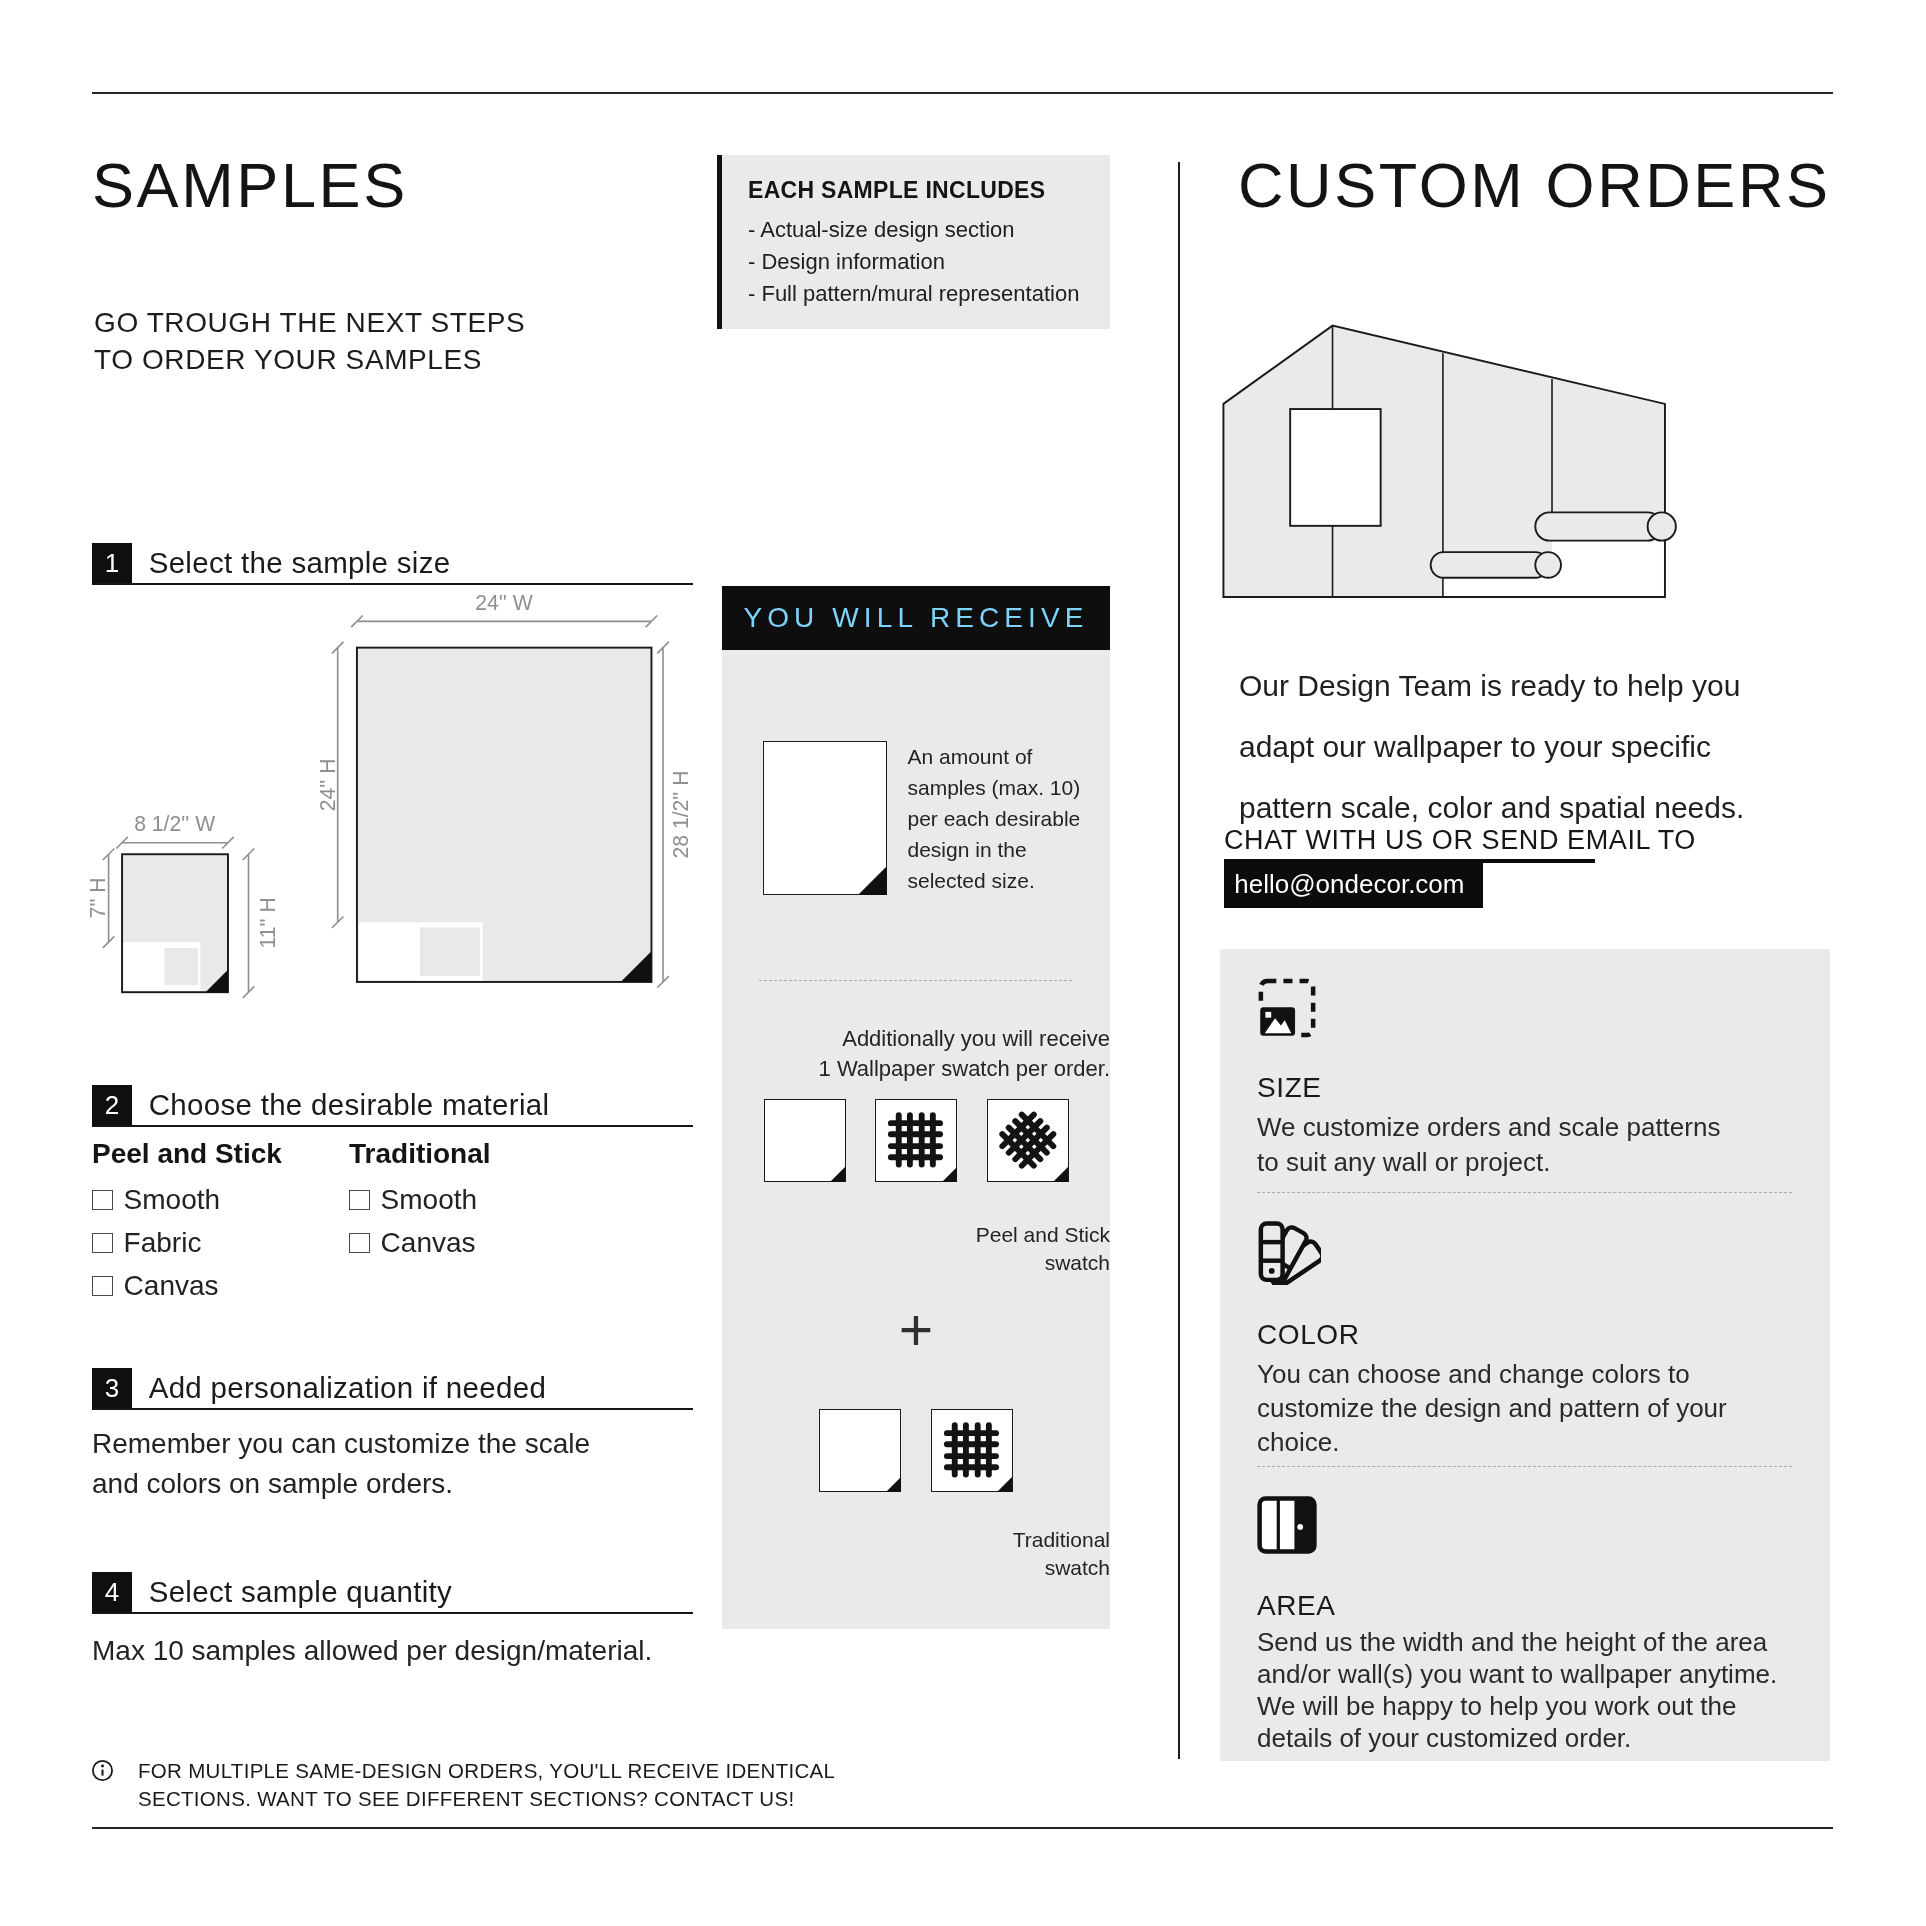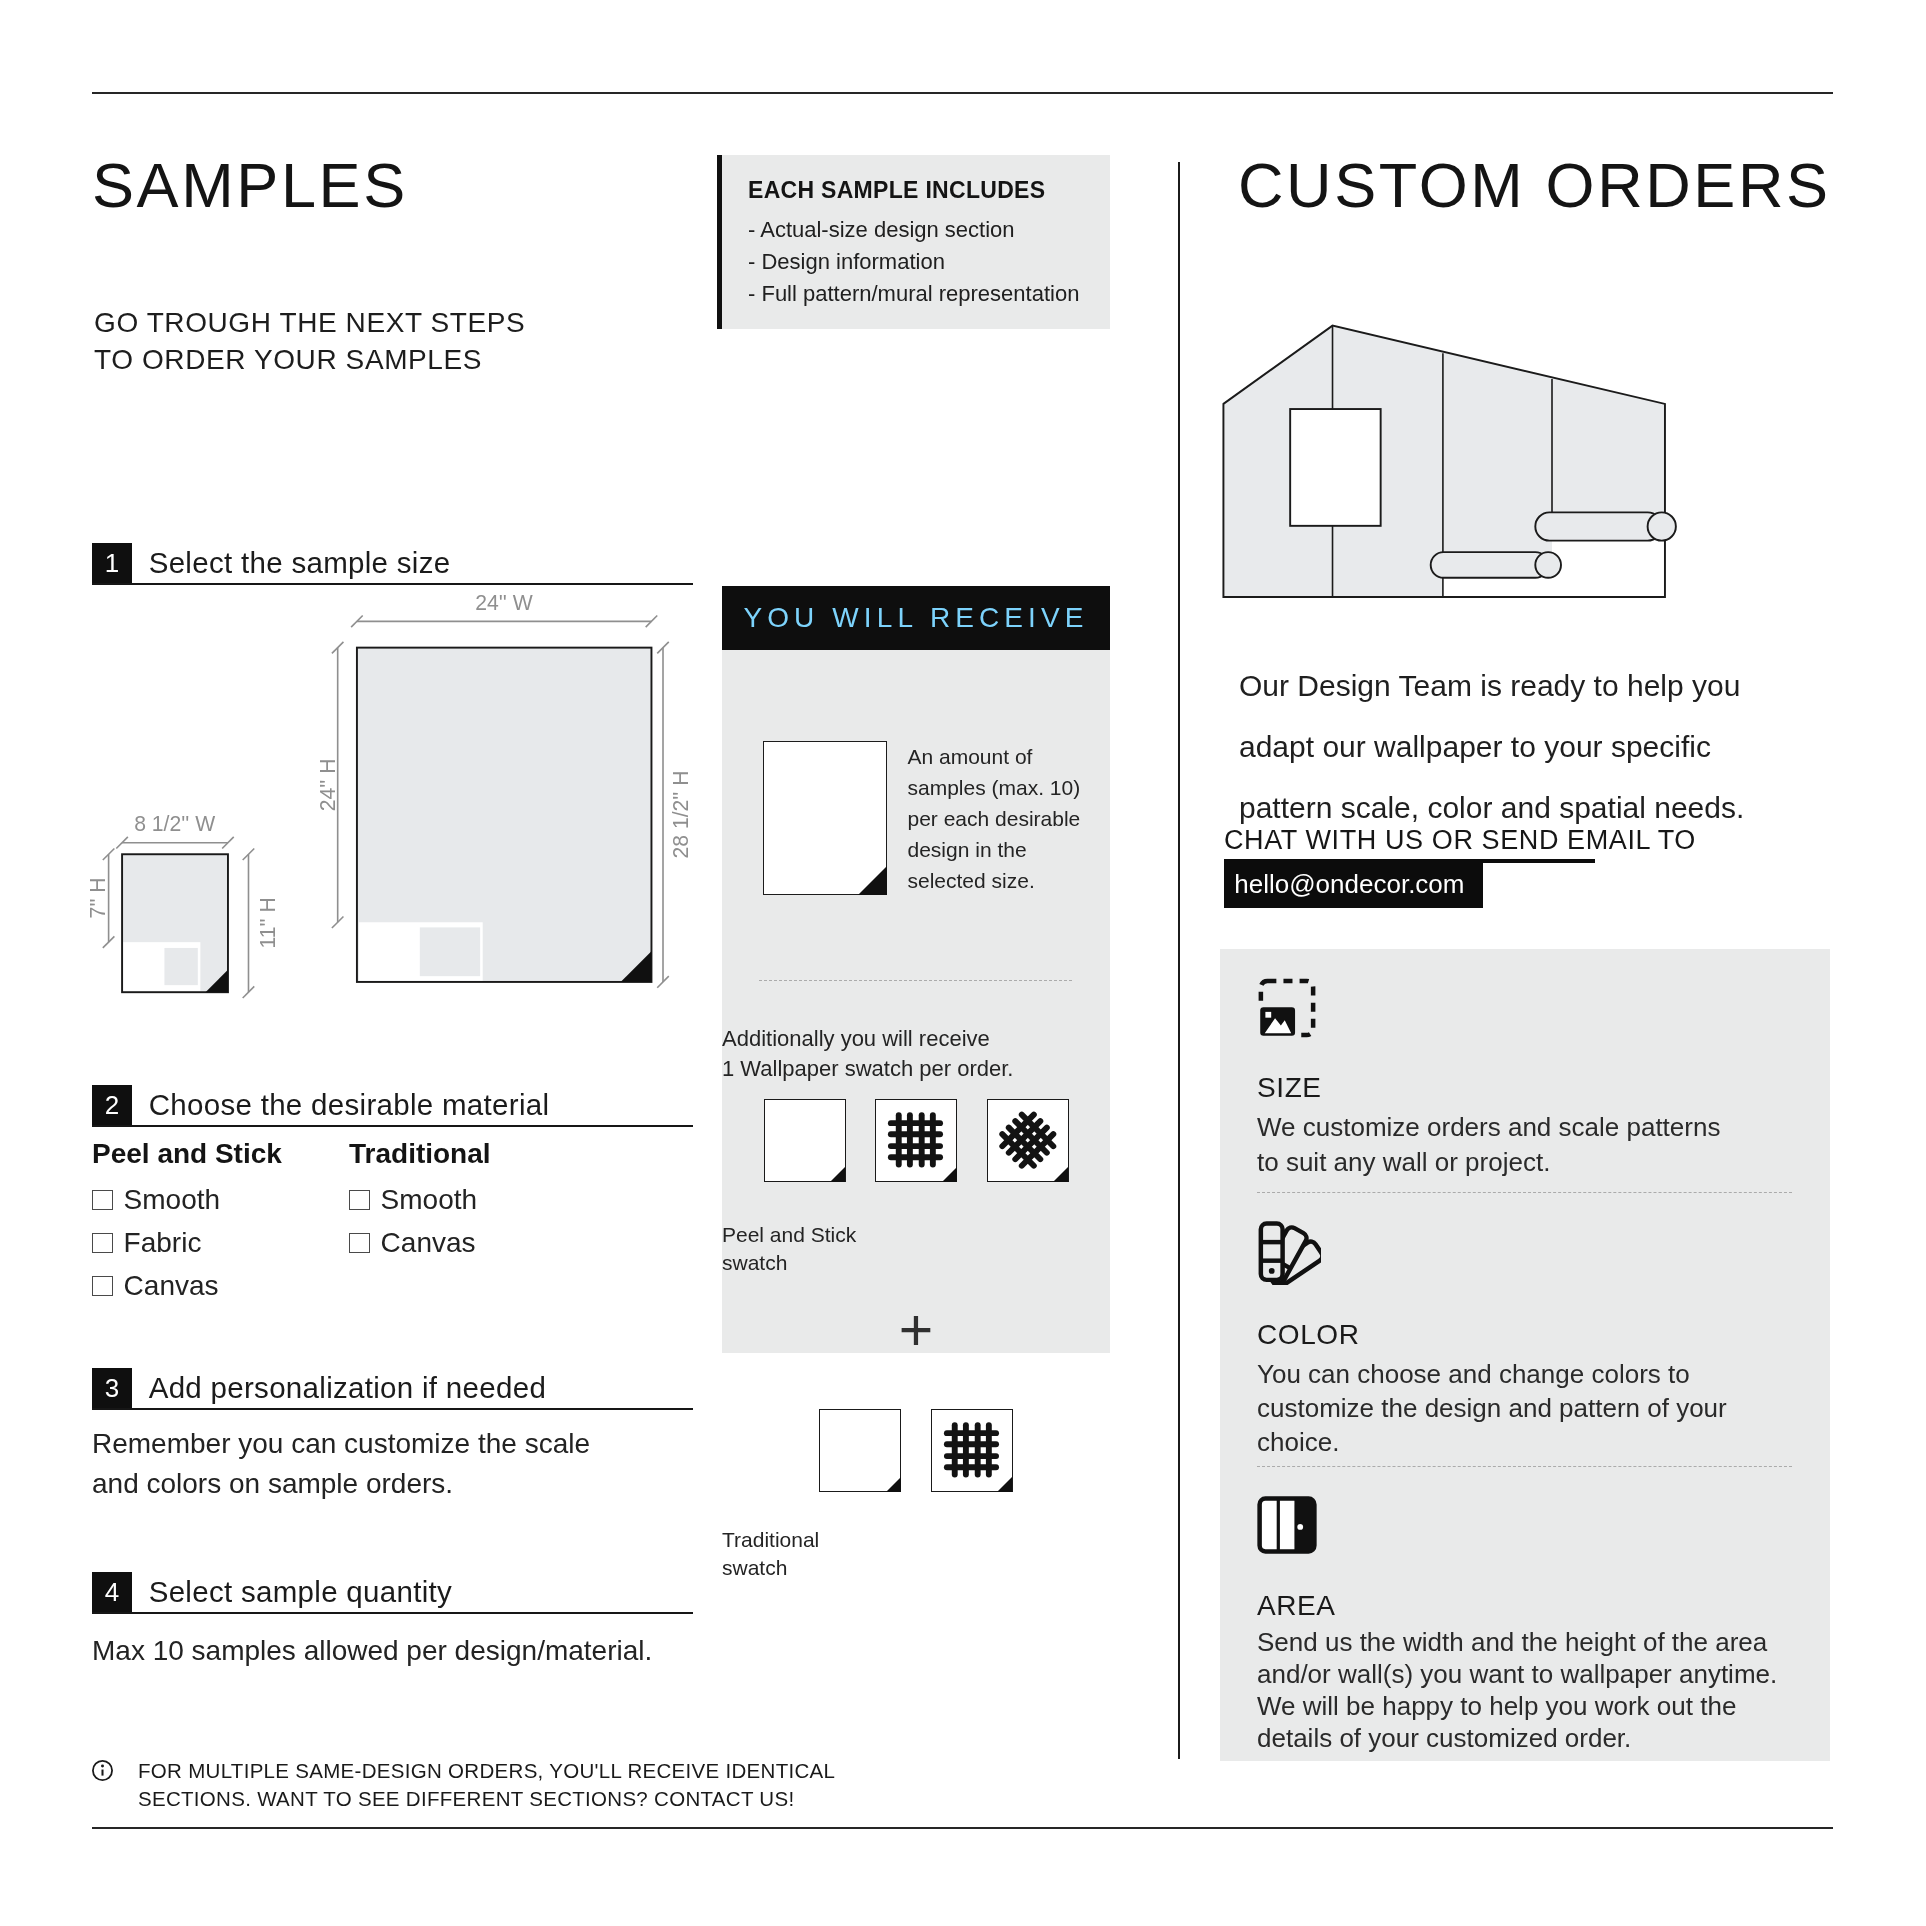--- a/index.html
+++ b/index.html
@@ -26,27 +26,27 @@
   .opt{display:flex;align-items:center;gap:11px;margin-bottom:11px;}
   .cb{width:18.6px;height:18.6px;border:1.6px solid #4a4a4a;background:#fff;flex:0 0 auto;}
   .opt span.lbl{font-size:28px;color:#232323;}
   .para{font-size:28px;line-height:40px;color:#232323;}
   
   .note{position:absolute;left:91px;top:1757px;display:flex;gap:24px;align-items:flex-start;}
   .note .txt{font-size:20.5px;line-height:28px;letter-spacing:0.3px;color:#1a1a1a;}
   
   .receive-bar{left:722px;top:586px;width:388px;height:64px;background:#0e0e0e;display:flex;align-items:center;justify-content:center;}
   .receive-bar span{color:#7dd3fc;font-size:28px;letter-spacing:5.1px;white-space:nowrap;}
-  .receive-panel{left:722px;top:650px;width:388px;height:703px;background:#e9eaea;}
+  .receive-panel{left:722px;top:650px;width:388px;height:979px;background:#e9eaea;}
   .page-icon{position:relative;width:124px;height:154px;background:#fff;border:1.9px solid #1c1c1c;box-sizing:border-box;flex:0 0 auto;}
   .fold::after{content:'';position:absolute;right:-0.6px;bottom:-0.6px;width:0;height:0;border-style:solid;border-width:0 0 29.5px 29.5px;border-color:transparent transparent #101010 transparent;}
   .fold-sm::after{content:'';position:absolute;right:-0.6px;bottom:-0.6px;width:0;height:0;border-style:solid;border-width:0 0 15.4px 15.4px;border-color:transparent transparent #101010 transparent;}
   .mid-body{font-size:21px;line-height:31px;color:#242424;width:194px;}
   .dashed{border-top:1.3px dashed #ababab;height:0;}
-  .center-txt{text-align:left;font-size:22px;line-height:29.5px;color:#242424;}
+  .center-txt{text-align:right;font-size:22px;line-height:29.5px;color:#242424;}
   .swatch-row{position:absolute;left:0;width:388px;display:flex;justify-content:center;gap:29.5px;}
   .swatch{position:relative;width:82px;height:83px;background:#fff;border:1.6px solid #1a1a1a;box-sizing:border-box;}
   .swatch svg{position:absolute;left:9%;top:9%;width:82%;height:82%;}
   .plus{position:absolute;left:0;width:388px;text-align:center;font-size:59px;font-weight:400;color:#303030;line-height:59px;}
   
   .intro{font-size:30px;line-height:61px;color:#1f1f1f;white-space:nowrap;}
   .chat-label{font-size:27px;letter-spacing:0.6px;color:#161616;white-space:nowrap;}
   .email-wrap{position:absolute;left:1224px;top:859px;width:371px;border-top:4.5px solid #0c0c0c;}
   .email-badge{display:inline-block;background:#0c0c0c;color:#ffffff;font-size:26px;padding:5.8px 18px 8.3px 10.3px;}
   .features{left:1220px;top:949px;width:610px;height:812px;background:#e9eaea;}

